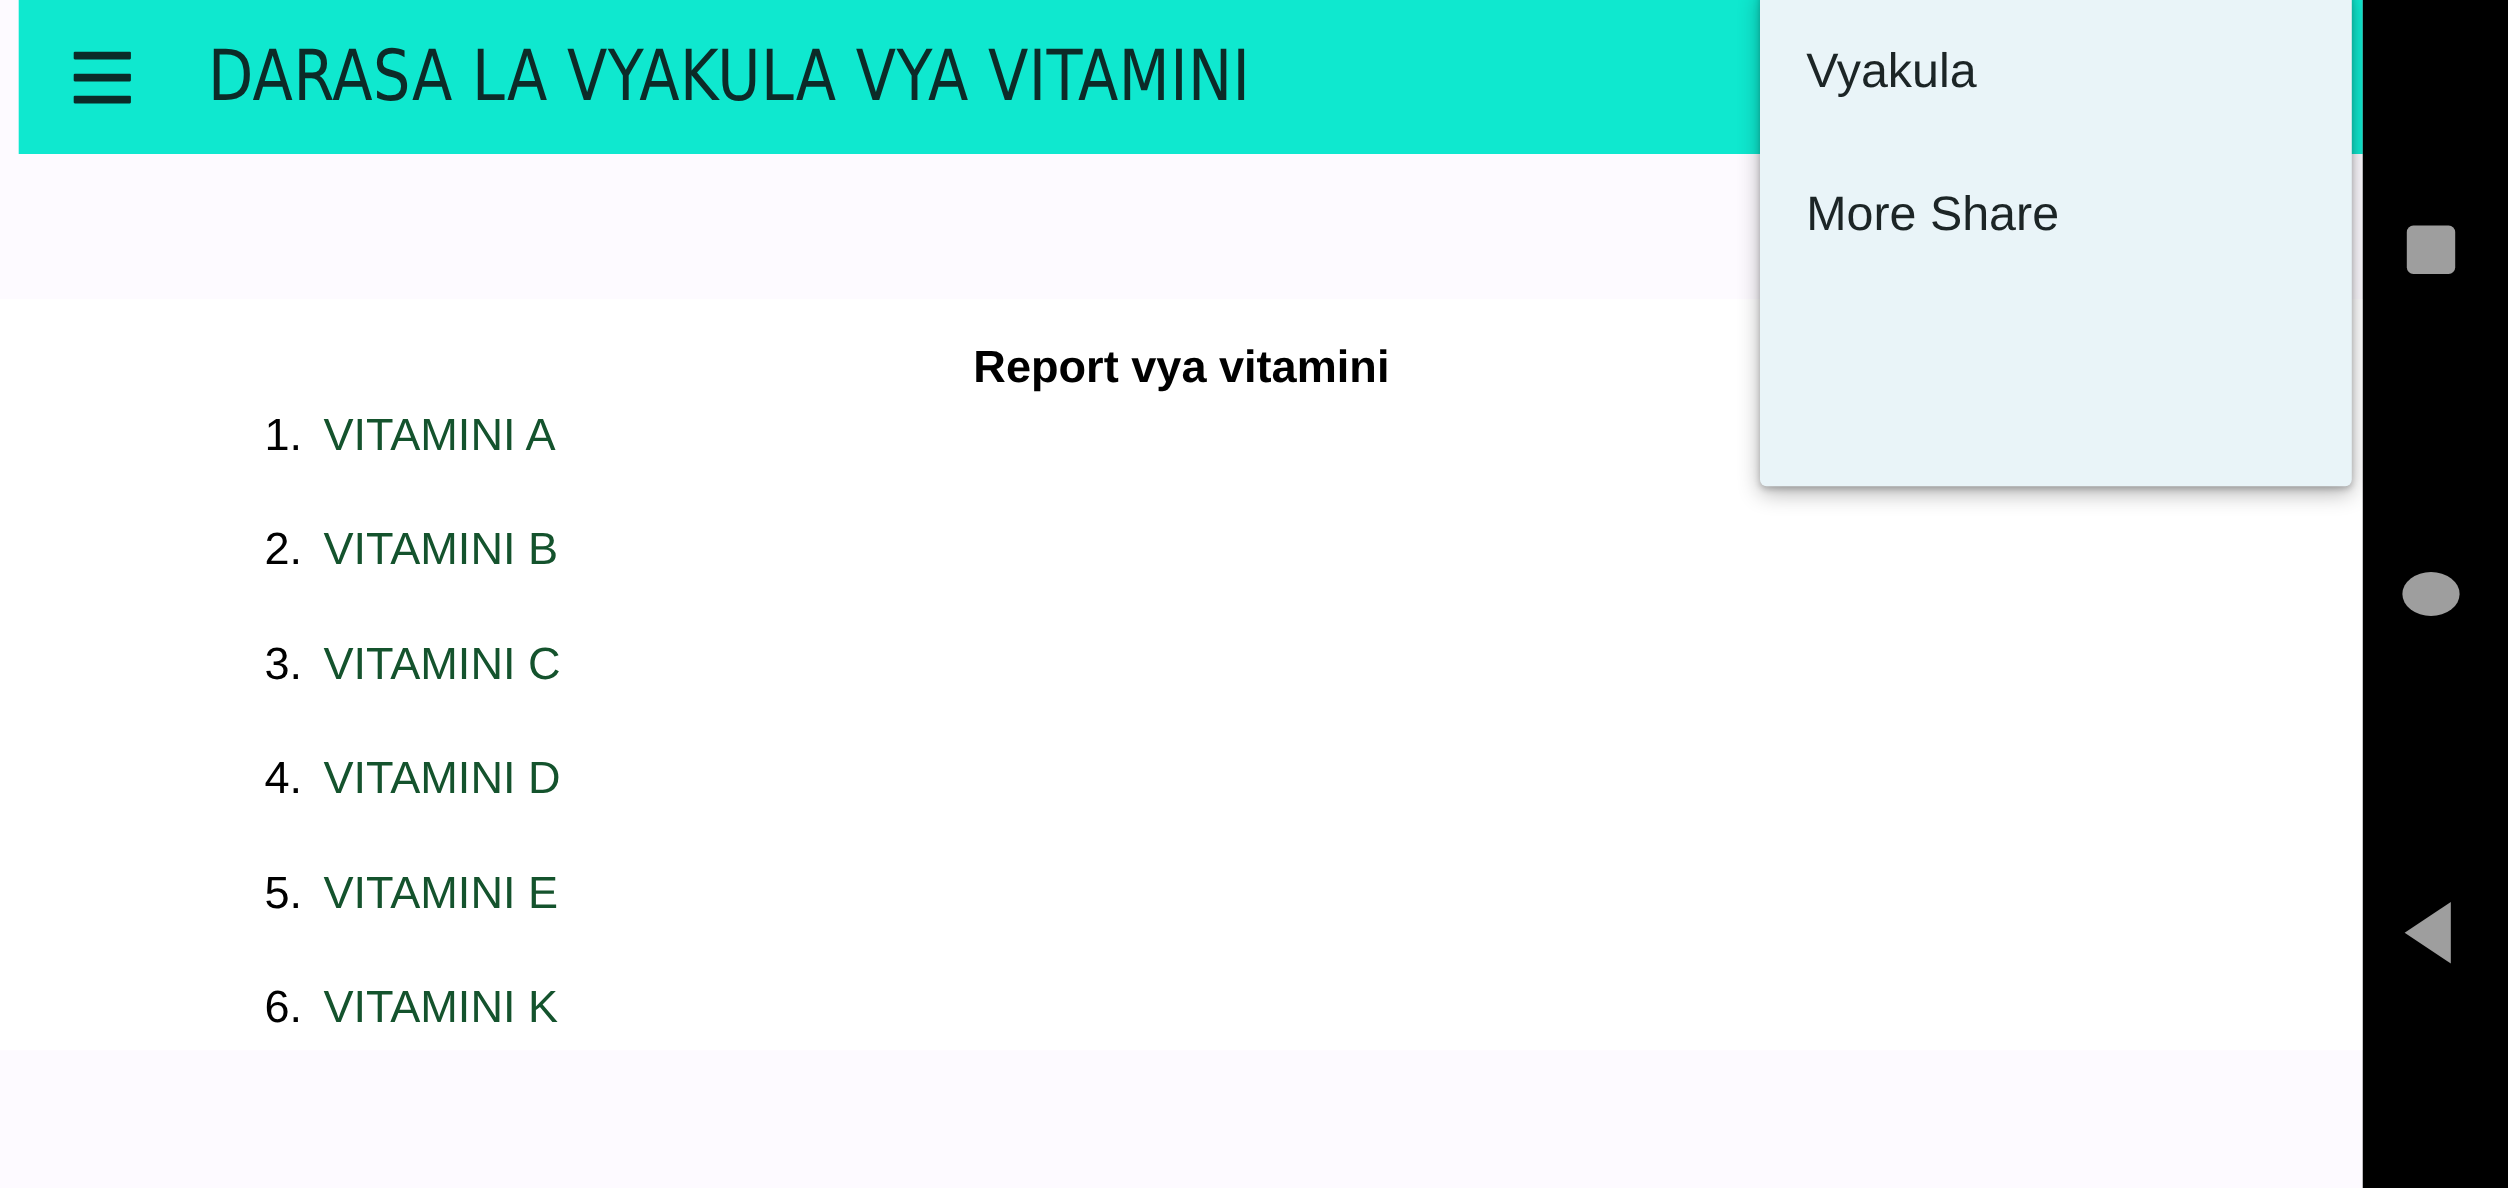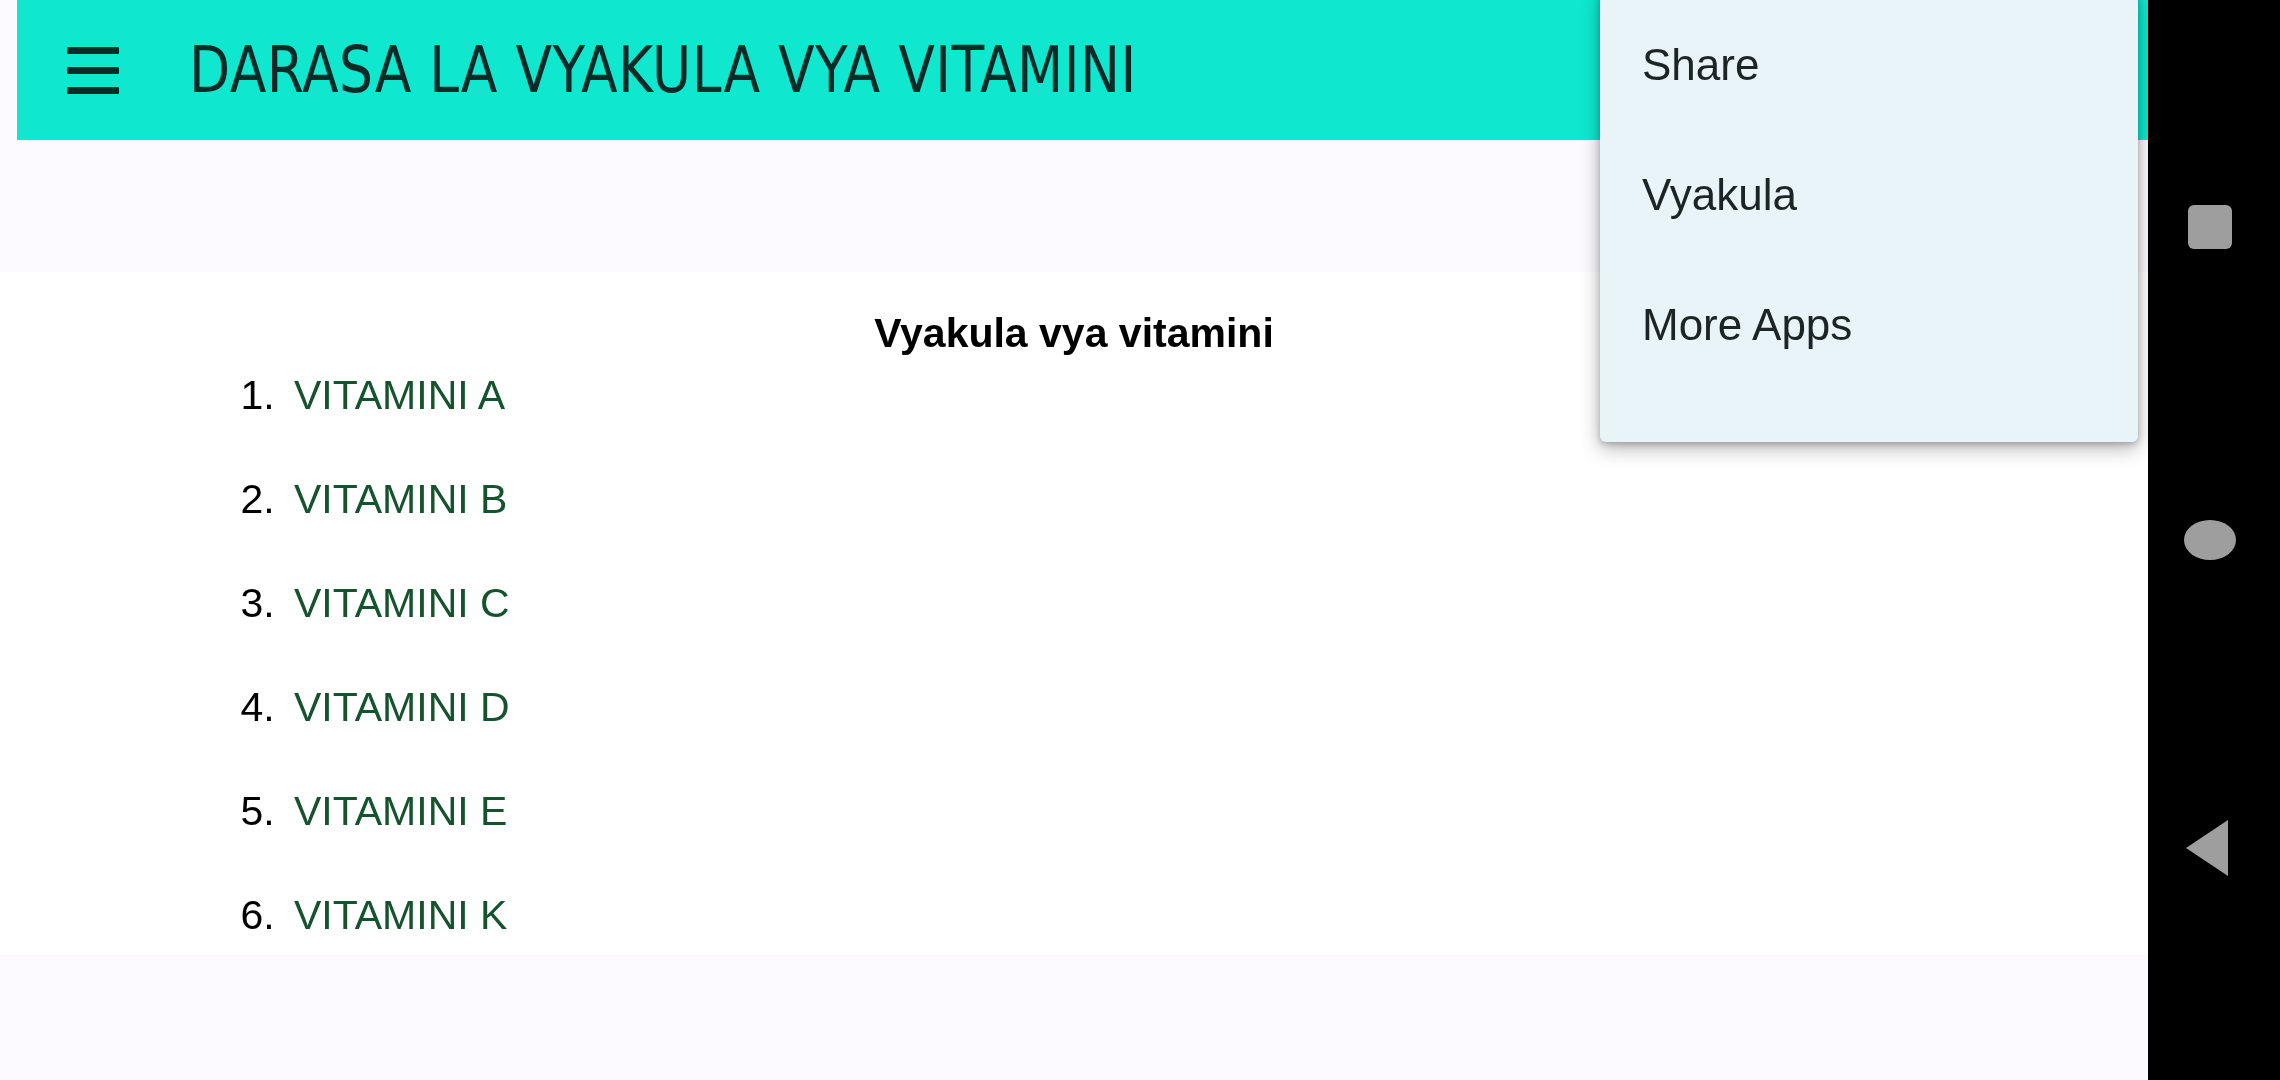--- a/index.html
+++ b/index.html
@@ -186,21 +186,21 @@
         <div class="bar"></div>
         <div class="bar"></div>
         <div class="bar"></div>
       </div>
       <div id="appbar-title">DARASA LA VYAKULA VYA VITAMINI</div>
     </div>
 
     <div id="webview">
       <div id="page-card">
 
-        <div id="content-heading">Vyakula vya vitamini</div>
+        <div id="content-heading">Report vya vitamini</div>
 
         <ol id="vitamin-list">
           <li>
             <a href="#">VITAMINI A</a>
           </li>
           <li>
             <a href="#">VITAMINI B</a>
           </li>
           <li>
             <a href="#">VITAMINI C</a>
@@ -215,23 +215,22 @@
             <a href="#">VITAMINI K</a>
           </li>
         </ol>
 
       </div>
     </div>
 
     <div id="bottom-strip"></div>
 
     <div id="overflow-menu">
-      <div class="menu-item">Share</div>
       <div class="menu-item">Vyakula</div>
-      <div class="menu-item">More Apps</div>
+      <div class="menu-item">More Share</div>
     </div>
 
   </div>
 
   <div id="navbar">
     <div id="nav-recents"></div>
     <div id="nav-home"></div>
     <div id="nav-back"></div>
   </div>
 

